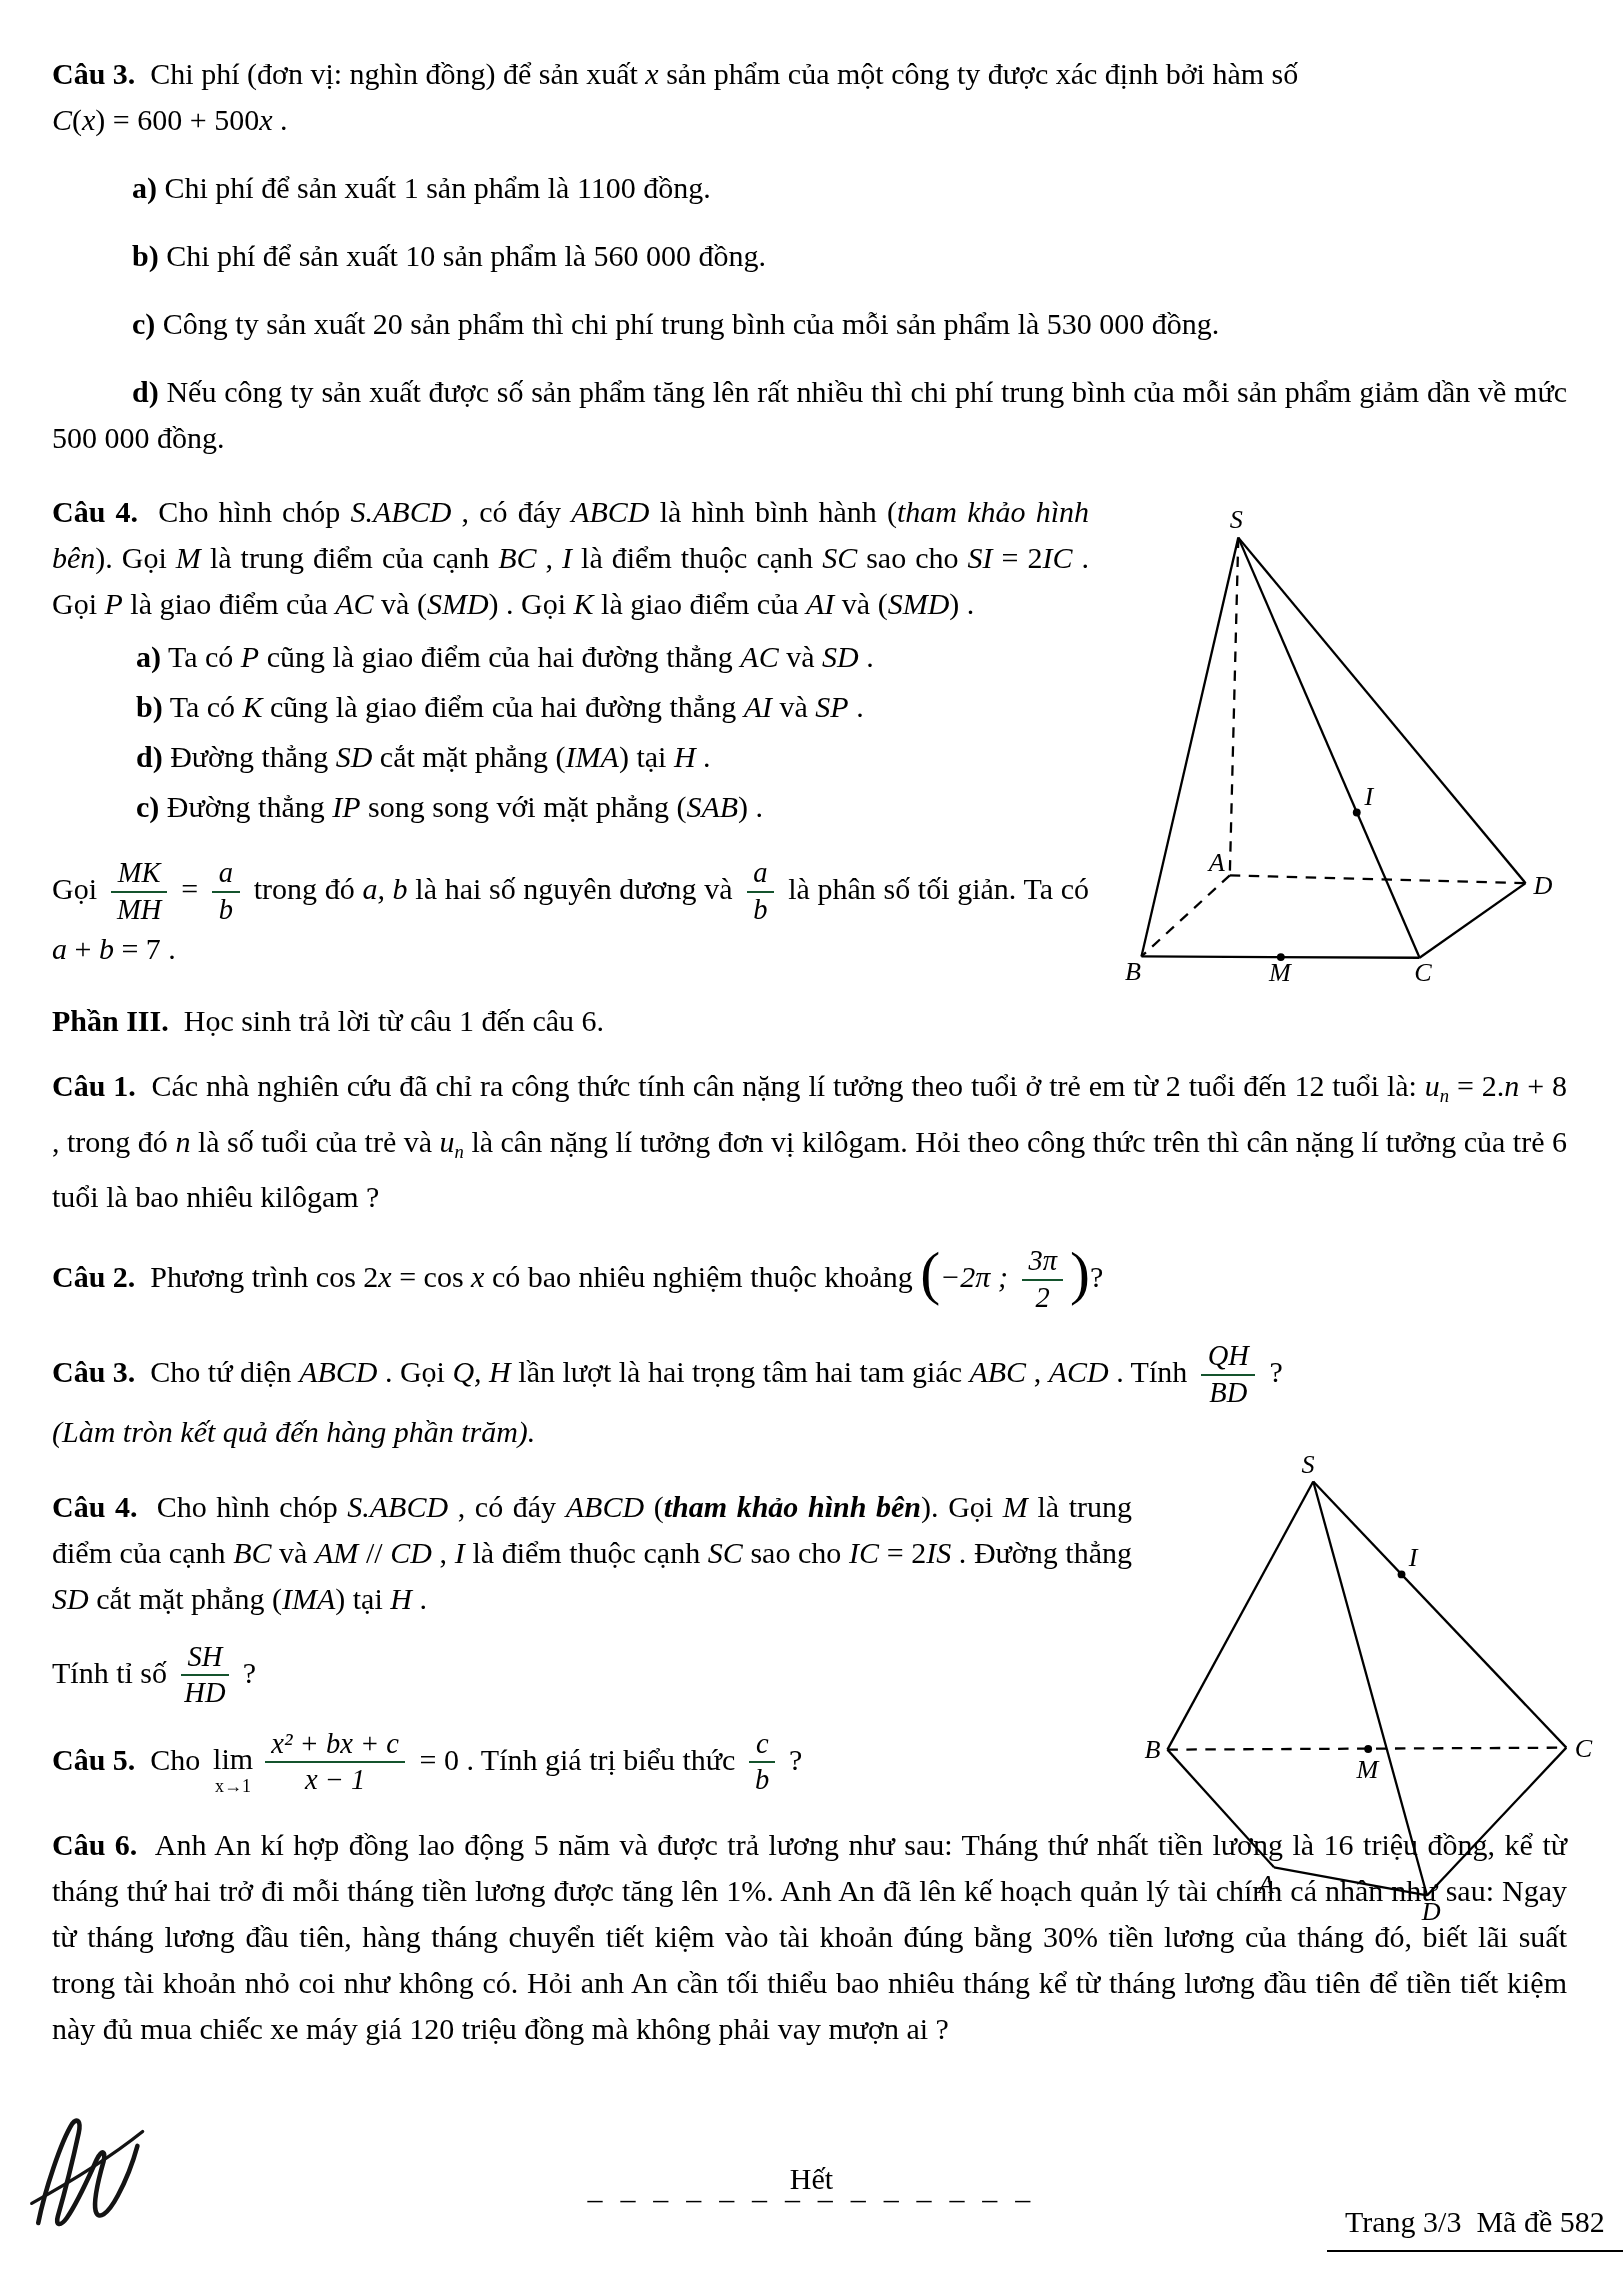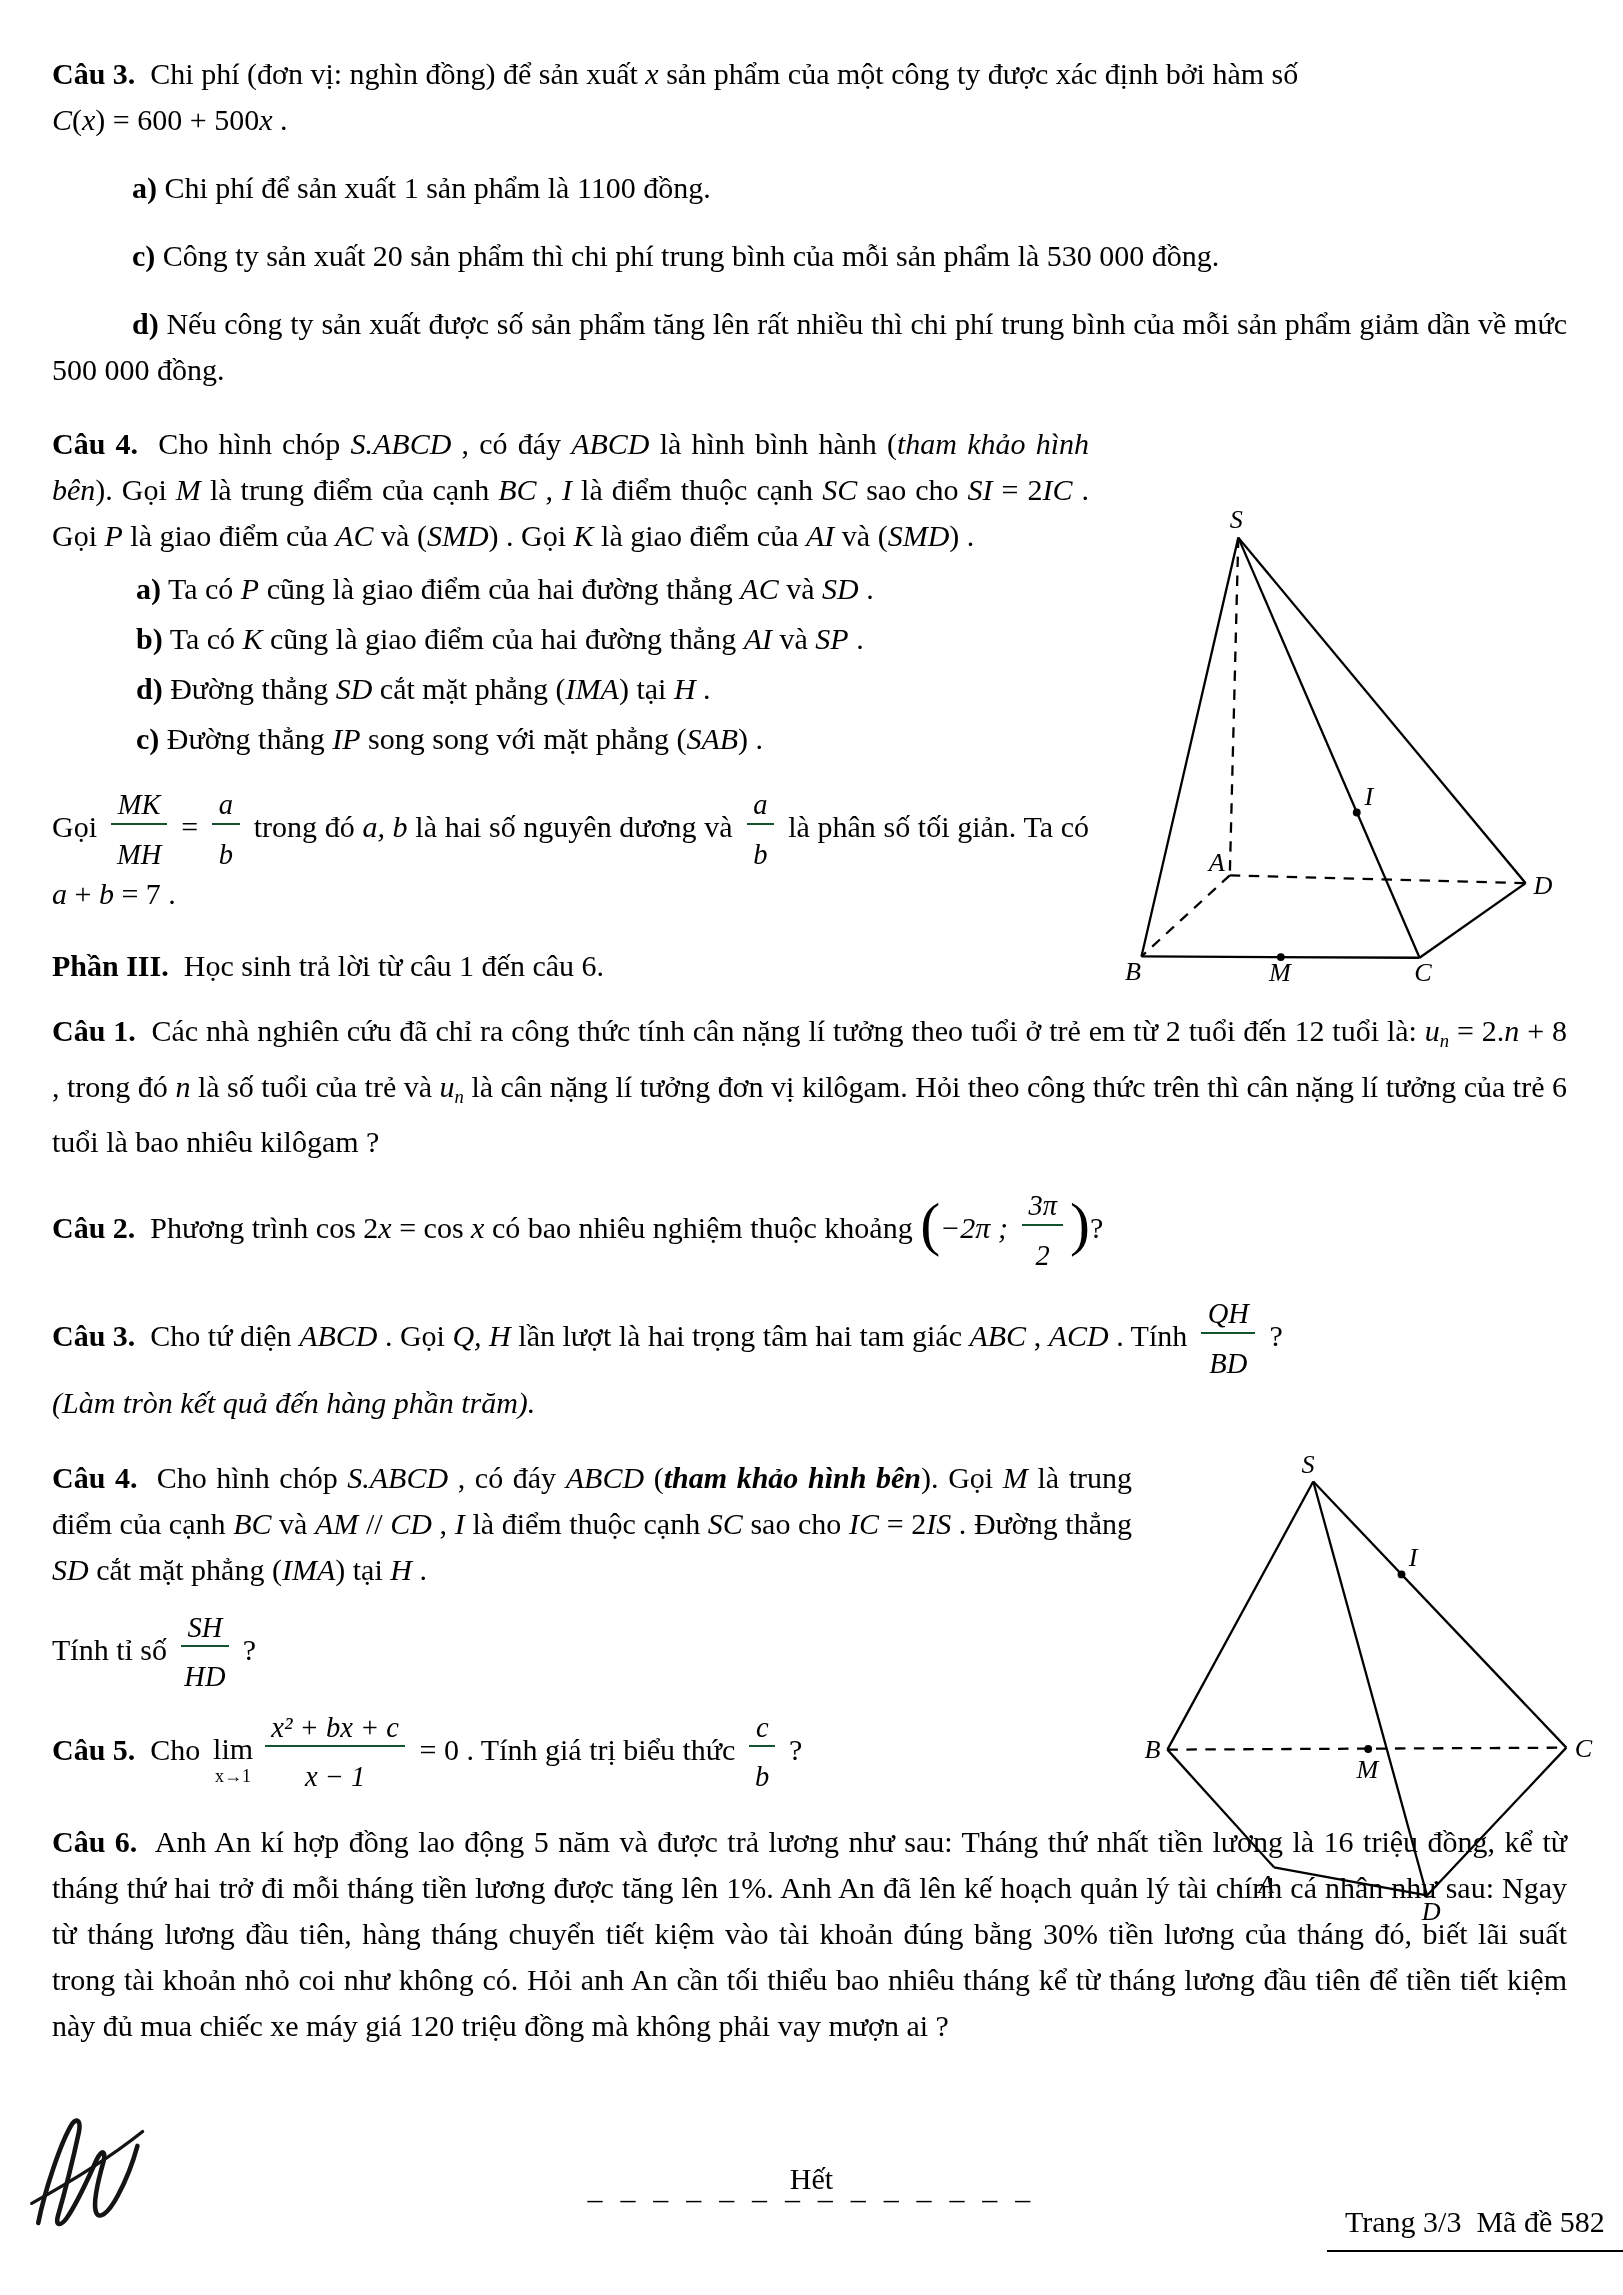--- a/index.html
+++ b/index.html
@@ -18,21 +18,21 @@
   .para { text-align:justify; }
   .sg-n { font-style:normal; }
   .sg-b { font-weight:700; }
   .sg-i { font-style:italic; }
   .sg-bi { font-weight:700; font-style:italic; }
   .sg-sub { font-size:0.62em; vertical-align:-0.3em; font-style:italic; }
   .sg-big { font-size:2em; line-height:0; vertical-align:-0.10em; }
   .frac { display:inline-block; vertical-align:middle; text-align:center;
           font-style:italic; font-size:0.95em; line-height:1.08; margin:0 6.5px; }
   .frac .fn { display:block; padding:0 6.5px 2px; border-bottom:2px solid #14532d; }
-  .frac .fd { display:block; padding-top:15px; }
+  .frac .fd { display:block; padding-top:2px; }
   .mstack { display:inline-block; text-align:center; vertical-align:-0.75em; line-height:1.05; margin:0 5.2px; }
   .mstack .mtop { display:block; }
   .mstack .mbot { display:block; font-size:0.6em; padding-top:2.6px; }
   .optA { text-indent:80px; margin-top:22px; }
   .optB { text-indent:84px; margin-top:3.9px; }
   .narrow  { padding-right:478px; }
   .narrow2 { padding-right:435px; }
   .mt12 { margin-top:7.9px; } .mt28 { margin-top:28px; } .mt30 { margin-top:19.6px; }
   .mt40 { margin-top:26px; } .mt42 { margin-top:27.5px; } .mt44 { margin-top:29px; }
   .fig { position:absolute; }
@@ -48,20 +48,21 @@
   .signature { position:absolute; left:25px; top:2112px; }
   .signature path { fill:none; stroke:#141414; stroke-linecap:round; }
 </style>
 </head>
 <body>
 
 <div class="page">
   <div class="content">
     <p class="para"><span class="sg-b">Câu 3.</span><span class="sg-n">&nbsp; Chi phí (đơn vị: nghìn đồng) để sản xuất </span><span class="sg-i">x</span><span class="sg-n"> sản phẩm của một công ty được xác định bởi hàm số</span><br><span class="sg-i">C</span><span class="sg-n">(</span><span class="sg-i">x</span><span class="sg-n">) = 600 + 500</span><span class="sg-i">x</span><span class="sg-n"> .</span></p>
     <p class="para optA"><span class="sg-b">a)</span><span class="sg-n"> Chi phí để sản xuất 1 sản phẩm là 1100 đồng.</span></p>
+    <p class="para optA"><span class="sg-b">b)</span><span class="sg-n"> Chi phí để sản xuất 10 sản phẩm là 560 000 đồng.</span></p>
     <p class="para optA"><span class="sg-b">c)</span><span class="sg-n"> Công ty sản xuất 20 sản phẩm thì chi phí trung bình của mỗi sản phẩm là 530 000 đồng.</span></p>
     <p class="para optA"><span class="sg-b">d)</span><span class="sg-n"> Nếu công ty sản xuất được số sản phẩm tăng lên rất nhiều thì chi phí trung bình của mỗi sản phẩm giảm dần về mức 500 000 đồng.</span></p>
 
     <p class="para narrow mt42"><span class="sg-b">Câu 4.</span><span class="sg-n">&nbsp; Cho hình chóp </span><span class="sg-i">S.ABCD</span><span class="sg-n"> , có đáy </span><span class="sg-i">ABCD</span><span class="sg-n"> là hình bình hành (</span><span class="sg-i">tham khảo hình bên</span><span class="sg-n">). Gọi </span><span class="sg-i">M</span><span class="sg-n"> là trung điểm của cạnh </span><span class="sg-i">BC</span><span class="sg-n"> , </span><span class="sg-i">I</span><span class="sg-n"> là điểm thuộc cạnh </span><span class="sg-i">SC</span><span class="sg-n"> sao cho </span><span class="sg-i">SI</span><span class="sg-n"> = 2</span><span class="sg-i">IC</span><span class="sg-n"> . Gọi </span><span class="sg-i">P</span><span class="sg-n"> là giao điểm của </span><span class="sg-i">AC</span><span class="sg-n"> và (</span><span class="sg-i">SMD</span><span class="sg-n">) . Gọi </span><span class="sg-i">K</span><span class="sg-n"> là giao điểm của </span><span class="sg-i">AI</span><span class="sg-n"> và (</span><span class="sg-i">SMD</span><span class="sg-n">) .</span></p>
     <p class="para narrow optB mt12"><span class="sg-b">a)</span><span class="sg-n"> Ta có </span><span class="sg-i">P</span><span class="sg-n"> cũng là giao điểm của hai đường thẳng </span><span class="sg-i">AC</span><span class="sg-n"> và </span><span class="sg-i">SD</span><span class="sg-n"> .</span></p>
     <p class="para narrow optB"><span class="sg-b">b)</span><span class="sg-n"> Ta có </span><span class="sg-i">K</span><span class="sg-n"> cũng là giao điểm của hai đường thẳng </span><span class="sg-i">AI</span><span class="sg-n"> và </span><span class="sg-i">SP</span><span class="sg-n"> .</span></p>
     <p class="para narrow optB"><span class="sg-b">d)</span><span class="sg-n"> Đường thẳng </span><span class="sg-i">SD</span><span class="sg-n"> cắt mặt phẳng (</span><span class="sg-i">IMA</span><span class="sg-n">) tại </span><span class="sg-i">H</span><span class="sg-n"> .</span></p>
     <p class="para narrow optB"><span class="sg-b">c)</span><span class="sg-n"> Đường thẳng </span><span class="sg-i">IP</span><span class="sg-n"> song song với mặt phẳng (</span><span class="sg-i">SAB</span><span class="sg-n">) .</span></p>
     <p class="para narrow mt28"><span class="sg-n">Gọi </span><span class="frac"><span class="fn">MK</span><span class="fd">MH</span></span><span class="sg-n"> = </span><span class="frac"><span class="fn">a</span><span class="fd">b</span></span><span class="sg-n"> trong đó </span><span class="sg-i">a, b</span><span class="sg-n"> là hai số nguyên dương và </span><span class="frac"><span class="fn">a</span><span class="fd">b</span></span><span class="sg-n"> là phân số tối giản. Ta có </span><span class="sg-i">a</span><span class="sg-n"> + </span><span class="sg-i">b</span><span class="sg-n"> = 7 .</span></p>
 

